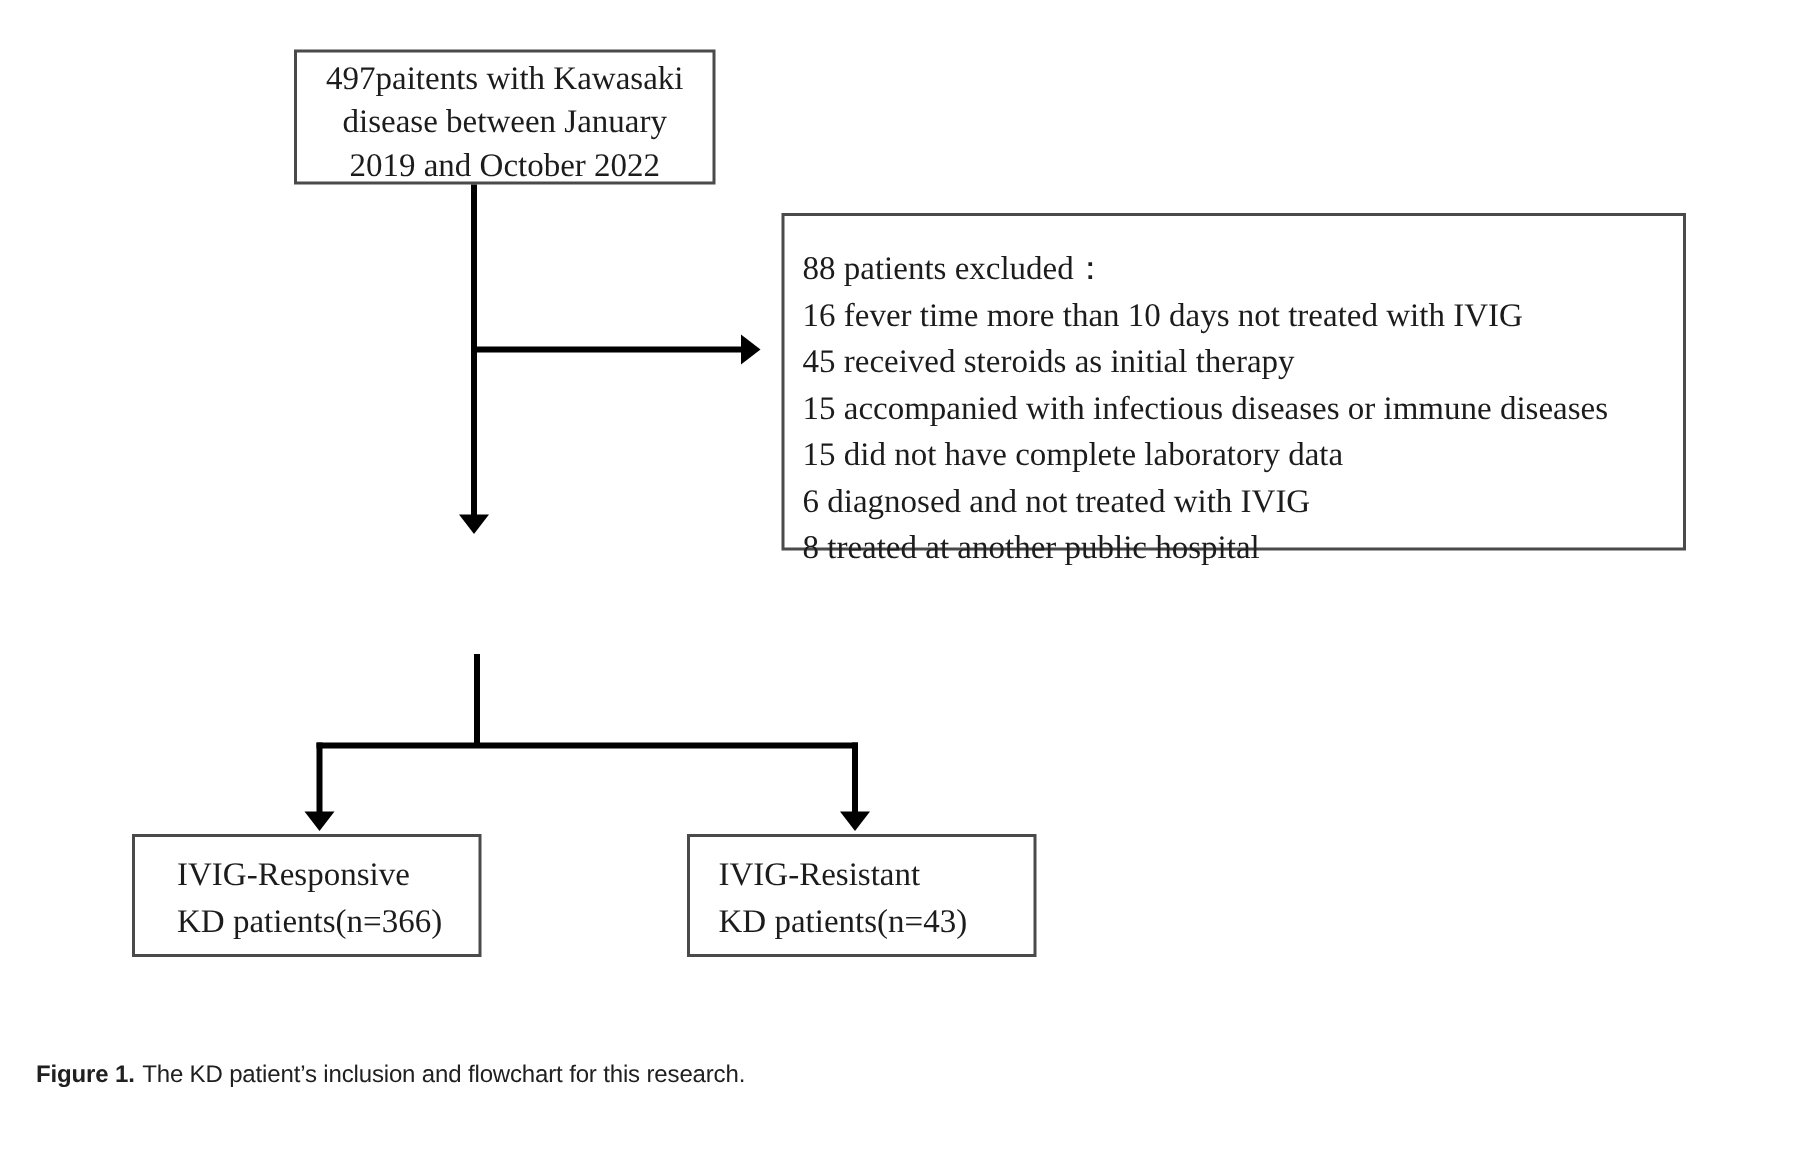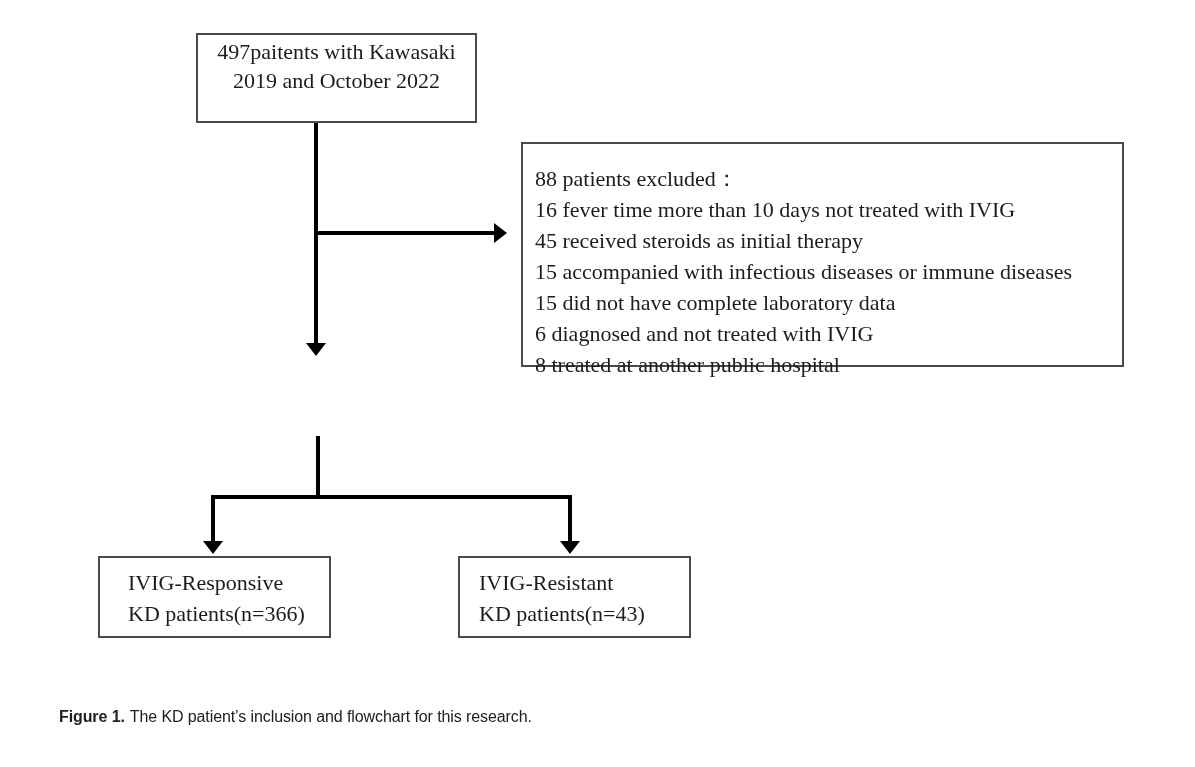--- a/index.html
+++ b/index.html
@@ -37,21 +37,21 @@
     line-height: 31px;
     padding: 19px 0 0 12px;
   }
   .box-enrolled {
     left: 203px; top: 355px; width: 231px; height: 81px;
     line-height: 31px;
     padding: 8px 0 0 15px;
   }
   .box-enrolled .ln:first-child { text-indent: 22px; }
   .box-responsive {
-    left: 98px; top: 556px; width: 233px; height: 82px;
+    left: 88px; top: 556px; width: 233px; height: 82px;
     line-height: 31px;
     padding: 9px 12px 0 28px;
   }
   .box-resistant {
     left: 458px; top: 556px; width: 233px; height: 82px;
     line-height: 31px;
     padding: 9px 15px 0 19px;
   }
 
   .line {
@@ -85,34 +85,34 @@
     left: 494px; top: 223px;
   }
 
   .caption {
     position: absolute;
     left: 24px; top: 708px;
     font-family: "Liberation Sans", sans-serif;
     font-size: 16px;
     color: #202020;
     letter-spacing: -0.1px;
-    margin-left: 35px;
   }
   .caption .cap-label {
     font-weight: bold;
     margin-right: 5px;
   }
 </style>
 </head>
 <body>
 
 <div class="canvas">
 
   <div class="fbox box-total">
     <div class="ln">497paitents with Kawasaki</div>
+    <div class="ln">disease between January</div>
     <div class="ln">2019 and October 2022</div>
   </div>
 
   <div class="fbox box-excluded">
     <div class="ln">88 patients excluded：</div>
     <div class="ln">16 fever time more than 10 days not treated with IVIG</div>
     <div class="ln">45 received steroids as initial therapy</div>
     <div class="ln">15 accompanied with infectious diseases or immune diseases</div>
     <div class="ln">15 did not have complete laboratory data</div>
     <div class="ln">6 diagnosed and not treated with IVIG</div>

